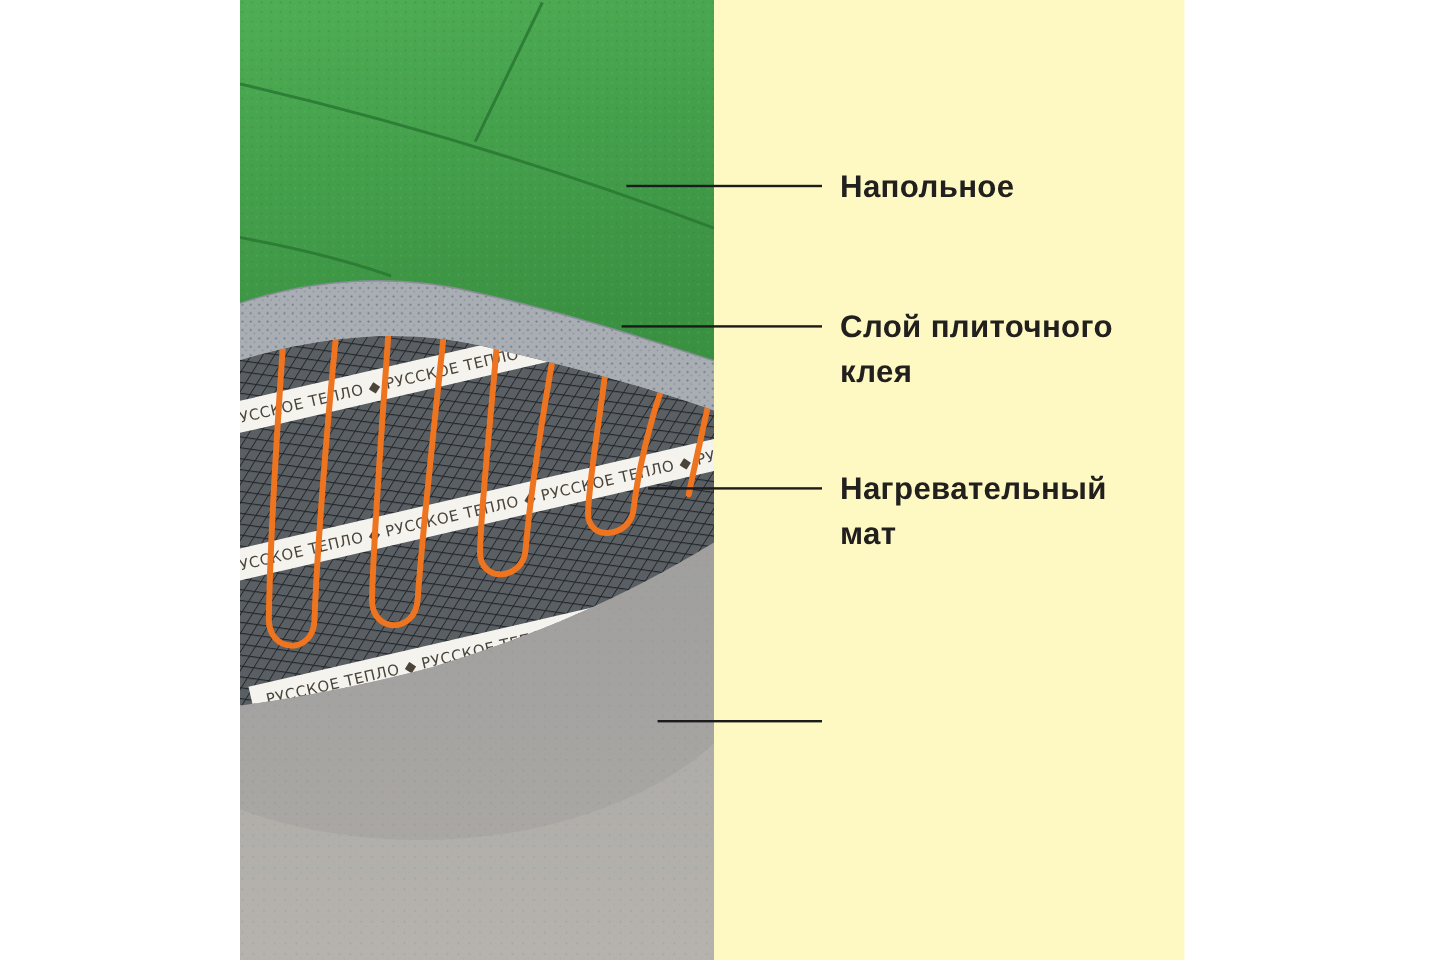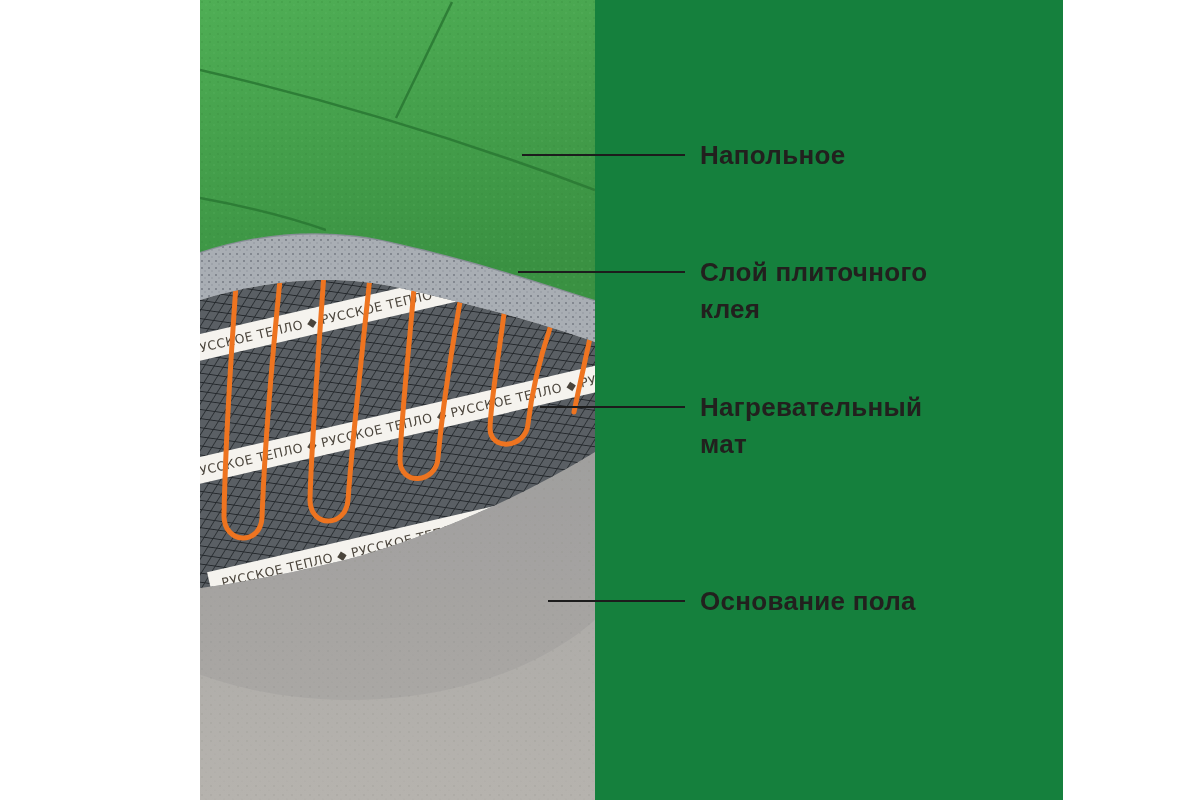--- a/index.html
+++ b/index.html
@@ -1,21 +1,21 @@
 <!DOCTYPE html>
 <html><head>
 <meta charset="utf-8">
 <style>
   * { margin:0; padding:0; box-sizing:border-box; }
   html,body { width:1200px; height:800px; background:#ffffff; overflow:hidden;
               font-family:"Liberation Sans","DejaVu Sans",sans-serif; }
   .canvas { position:absolute; left:0; top:0; width:1200px; height:800px; background:#ffffff; }
   .content { position:absolute; left:200px; top:0; width:800px; height:800px; }
   .illustration { position:absolute; left:0; top:0; width:395px; height:800px; }
-  .panel { position:absolute; left:395px; top:0; width:468px; height:800px; background:#15803d; }
+  .panel { position:absolute; left:395px; top:0; width:392px; height:800px; background:#fef9c3; }
   .callout { position:absolute; left:105px; }
   .callout-line { font-size:26px; font-weight:700; color:#22201e; line-height:37px; letter-spacing:0.3px; }
   .leader { position:absolute; height:2px; background:#1c1c1c; }
   .tapeText { font-family:"DejaVu Sans",sans-serif; font-size:12.5px; fill:#4a443b; letter-spacing:0.5px; }
 </style>
 </head>
 <body>
 
 <div class="canvas">
   <div class="content">
@@ -109,23 +109,20 @@
         <div class="callout-line">Напольное</div>
       </div>
       <div class="callout" style="top:254px">
         <div class="callout-line">Слой плиточного</div>
         <div class="callout-line">клея</div>
       </div>
       <div class="callout" style="top:389px">
         <div class="callout-line">Нагревательный</div>
         <div class="callout-line">мат</div>
       </div>
-      <div class="callout" style="top:583px">
-        <div class="callout-line">Основание пола</div>
-      </div>
     </div>
 
     <div class="leader" style="left:322px; top:154px; width:163px"></div>
     <div class="leader" style="left:318px; top:271px; width:167px"></div>
     <div class="leader" style="left:340px; top:406px; width:145px"></div>
     <div class="leader" style="left:348px; top:600px; width:137px"></div>
 
   </div>
 </div>
 

